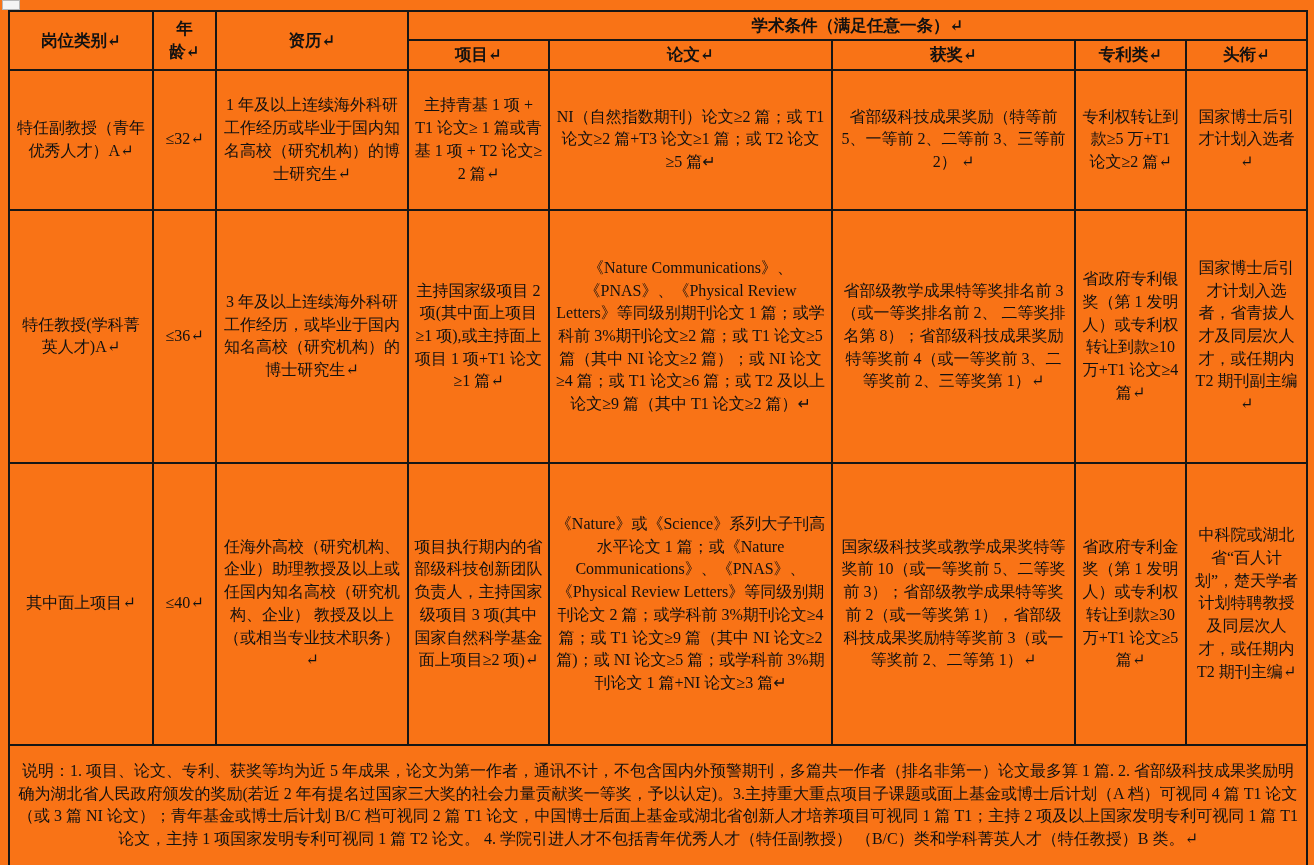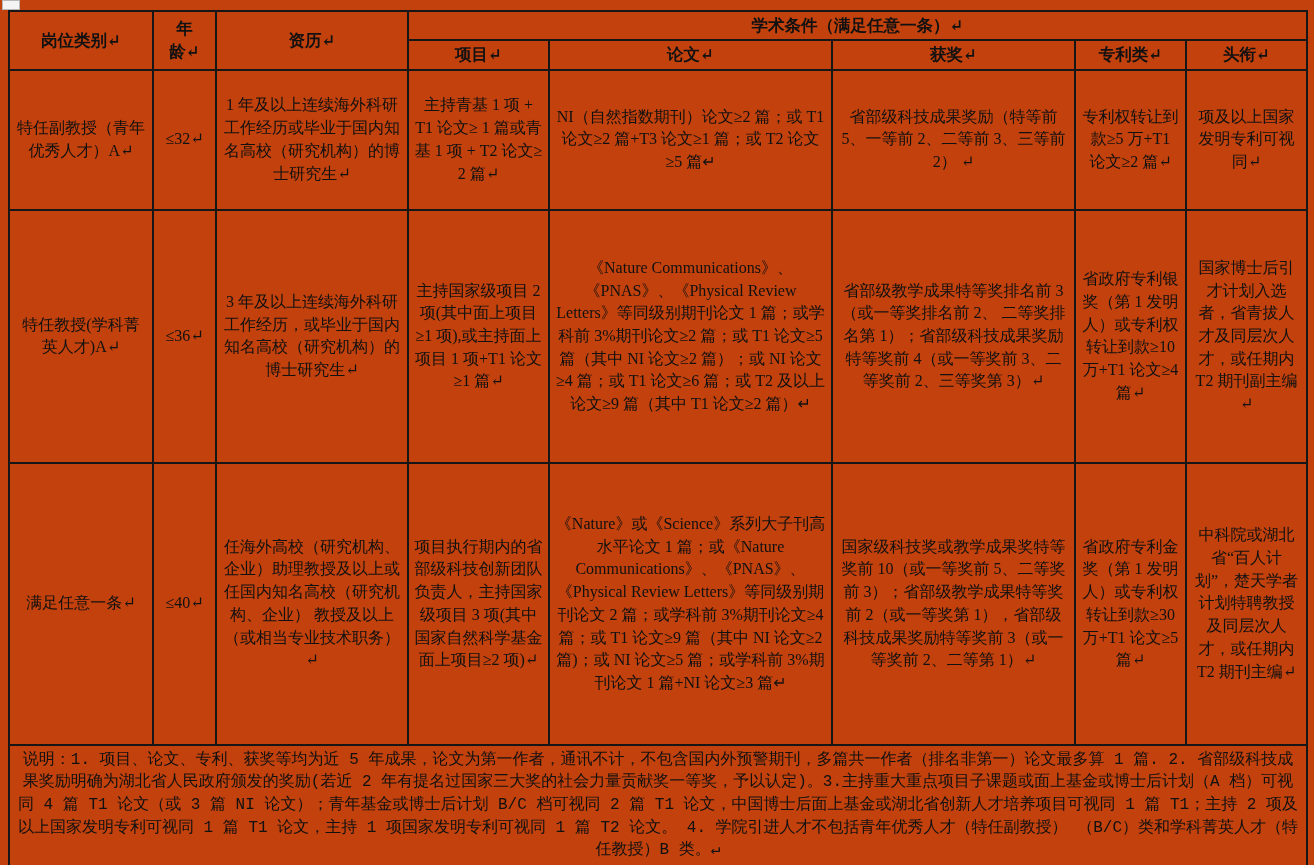--- a/index.html
+++ b/index.html
@@ -1,20 +1,20 @@
 <!DOCTYPE html>
 <html><head>
 <meta charset="utf-8">
 <style>
   html, body { margin: 0; padding: 0; background: #ffffff; }
   .page {
     position: relative;
     width: 1314px;
     height: 865px;
-    background: #c2410c;
+    background: #f97316;
     font-family: "Liberation Serif", "DejaVu Serif", "DejaVu Sans", serif;
     color: #111111;
     overflow: hidden;
   }
   .scan-artifact {
     position: absolute;
     left: 2px; top: 0px;
     width: 16px; height: 8px;
     border: 1px solid #b8b8b8;
     background: #f4f4f4;
@@ -43,21 +43,20 @@
   tr.row-2    { height: 253px; }
   tr.row-3    { height: 282px; }
   tr.note-row { height: 121px; }
   td.note-cell {
     text-align: justify;
     vertical-align: top;
     padding: 3px 7px 4px 7px;
     font-size: 16px;
     line-height: 1.55;
     white-space: normal;
-    font-family: Liberation Mono, monospace;
   }
   td.papers-cell { line-height: 1.5; font-family: Liberation Serif, serif; }
   td.age-cell { font-size: 16px; }
 </style>
 </head>
 <body>
 
 <div class="page">
   <div class="scan-artifact"></div>
 
@@ -90,36 +89,36 @@
     </tr>
 
     <tr class="row-1">
       <td>特任副教授（青年优秀人才）A↵</td>
       <td class="age-cell">≤32↵</td>
       <td>1 年及以上连续海外科研工作经历或毕业于国内知名高校（研究机构）的博士研究生↵</td>
       <td>主持青基 1 项 + T1 论文≥ 1 篇或青基 1 项 + T2 论文≥ 2 篇↵</td>
       <td class="papers-cell">NI（自然指数期刊）论文≥2 篇；或 T1 论文≥2 篇+T3 论文≥1 篇；或 T2 论文≥5 篇↵</td>
       <td>省部级科技成果奖励（特等前 5、一等前 2、二等前 3、三等前 2） ↵</td>
       <td>专利权转让到款≥5 万+T1 论文≥2 篇↵</td>
-      <td>项及以上国家发明专利可视同↵</td>
+      <td>国家博士后引才计划入选者↵</td>
     </tr>
 
     <tr class="row-2">
       <td>特任教授(学科菁英人才)A↵</td>
       <td class="age-cell">≤36↵</td>
       <td>3 年及以上连续海外科研工作经历，或毕业于国内知名高校（研究机构）的博士研究生↵</td>
       <td>主持国家级项目 2 项(其中面上项目≥1 项),或主持面上项目 1 项+T1 论文≥1 篇↵</td>
       <td class="papers-cell">《Nature Communications》、《PNAS》、《Physical Review Letters》等同级别期刊论文 1 篇；或学科前 3%期刊论文≥2 篇；或 T1 论文≥5 篇（其中 NI 论文≥2 篇）；或 NI 论文≥4 篇；或 T1 论文≥6 篇；或 T2 及以上论文≥9 篇（其中 T1 论文≥2 篇）↵</td>
-      <td>省部级教学成果特等奖排名前 3（或一等奖排名前 2、 二等奖排名第 1）；省部级科技成果奖励特等奖前 4（或一等奖前 3、二等奖前 2、三等奖第 3）↵</td>
+      <td>省部级教学成果特等奖排名前 3（或一等奖排名前 2、 二等奖排名第 8）；省部级科技成果奖励特等奖前 4（或一等奖前 3、二等奖前 2、三等奖第 1）↵</td>
       <td>省政府专利银奖（第 1 发明人）或专利权转让到款≥10 万+T1 论文≥4 篇↵</td>
       <td>国家博士后引才计划入选者，省青拔人才及同层次人才，或任期内 T2 期刊副主编↵</td>
     </tr>
 
     <tr class="row-3">
-      <td>满足任意一条↵</td>
+      <td>其中面上项目↵</td>
       <td class="age-cell">≤40↵</td>
       <td>任海外高校（研究机构、企业）助理教授及以上或任国内知名高校（研究机构、企业） 教授及以上（或相当专业技术职务）↵</td>
       <td>项目执行期内的省部级科技创新团队负责人，主持国家级项目 3 项(其中国家自然科学基金面上项目≥2 项)↵</td>
       <td class="papers-cell">《Nature》或《Science》系列大子刊高水平论文 1 篇；或《Nature Communications》、《PNAS》、《Physical Review Letters》等同级别期刊论文 2 篇；或学科前 3%期刊论文≥4 篇；或 T1 论文≥9 篇（其中 NI 论文≥2 篇)；或 NI 论文≥5 篇；或学科前 3%期刊论文 1 篇+NI 论文≥3 篇↵</td>
       <td>国家级科技奖或教学成果奖特等奖前 10（或一等奖前 5、二等奖前 3）；省部级教学成果特等奖前 2（或一等奖第 1），省部级科技成果奖励特等奖前 3（或一等奖前 2、二等第 1）↵</td>
       <td>省政府专利金奖（第 1 发明人）或专利权转让到款≥30 万+T1 论文≥5 篇↵</td>
       <td>中科院或湖北省“百人计划”，楚天学者计划特聘教授及同层次人才，或任期内 T2 期刊主编↵</td>
     </tr>
 
     <tr class="note-row">

